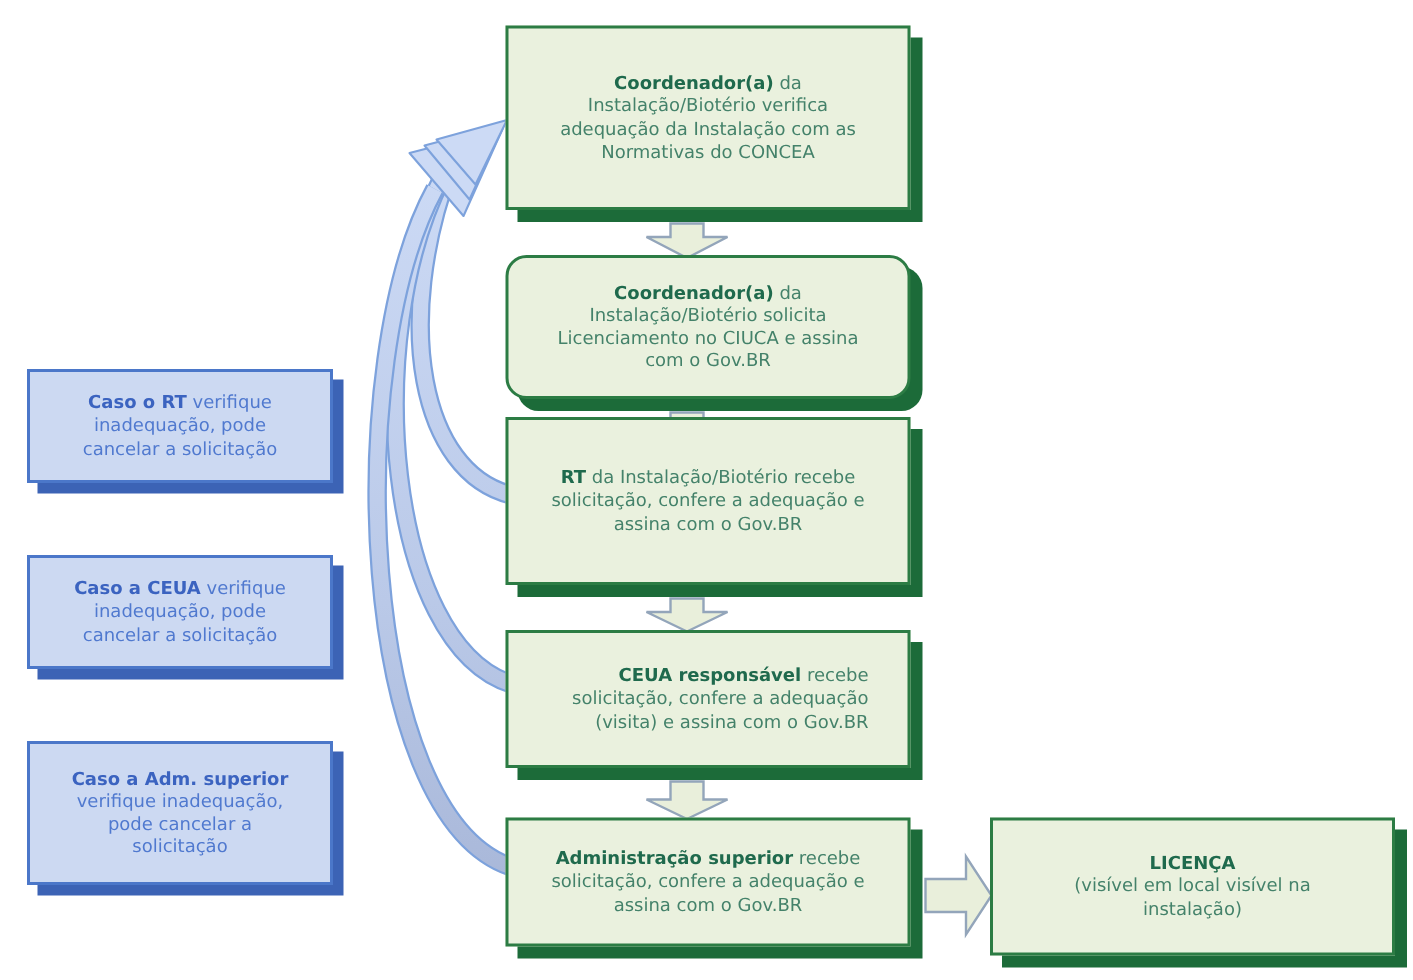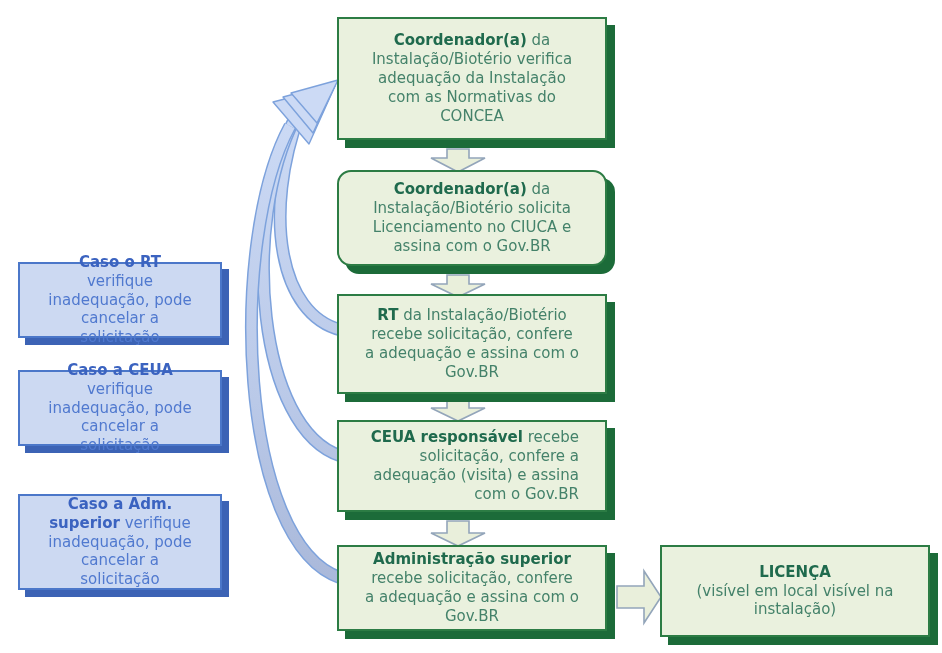--- a/index.html
+++ b/index.html
@@ -4,21 +4,21 @@
 <style>
   html,body{margin:0;padding:0;background:#ffffff;}
   .canvas{
     position:relative;width:942px;height:653px;background:#ffffff;
     font-family:"DejaVu Sans","Liberation Sans",sans-serif;overflow:hidden;
   }
   .overlay{position:absolute;left:0;top:0;width:942px;height:653px;z-index:1;pointer-events:none;}
   .box{
     position:absolute;z-index:2;box-sizing:border-box;
     display:flex;align-items:center;justify-content:center;
-    text-align:center;font-size:15px;line-height:1.26;padding:6px 26px;
+    text-align:center;font-size:12px;line-height:1.26;padding:6px 26px;
   }
   .green{
     background:var(--green-fill,#eaf1de);
     border:2px solid var(--green-border,#2c7c44);
     box-shadow:8px 8px 0 0 var(--green-shadow,#1c6b39);
     color:var(--green-text,#44826a);
     left:337px;width:270px;
   }
   .green b{color:var(--green-lead,#1f6a4d);}
   .blue{
@@ -80,40 +80,40 @@
   </svg>
 
   <div class="box green" style="top:17px;height:123px;">
     <div><b>Coordenador(a)</b><span> da Instalação/Biotério verifica adequação da Instalação com as Normativas do CONCEA</span></div>
   </div>
 
   <div class="box green" style="top:170px;height:96px;border-radius:14px;">
     <div><b>Coordenador(a)</b><span> da Instalação/Biotério solicita Licenciamento no CIUCA e assina com o Gov.BR</span></div>
   </div>
 
-  <div class="box green" style="top:294px;height:100px;">
+  <div class="box green" style="top:278px;height:112px;">
     <div><b>RT</b><span> da Instalação/Biotério recebe solicitação, confere a adequação e assina com o Gov.BR</span></div>
   </div>
 
   <div class="box green" style="top:420px;height:92px;text-align:right;">
     <div><b>CEUA responsável</b><span> recebe solicitação, confere a adequação (visita) e assina com o Gov.BR</span></div>
   </div>
 
   <div class="box green" style="top:545px;height:86px;">
     <div><b>Administração superior</b><span> recebe solicitação, confere a adequação e assina com o Gov.BR</span></div>
   </div>
 
   <div class="box green" style="left:660px;top:545px;width:270px;height:92px;">
     <div>
       <b class="blk">LICENÇA</b>
       <span>(visível em local visível na instalação)</span>
     </div>
   </div>
 
-  <div class="box blue" style="top:246px;height:76px;margin-top:16px;">
+  <div class="box blue" style="top:246px;height:76px;">
     <div><b>Caso o RT</b><span> verifique inadequação, pode cancelar a solicitação</span></div>
   </div>
 
   <div class="box blue" style="top:370px;height:76px;">
     <div><b>Caso a CEUA</b><span> verifique inadequação, pode cancelar a solicitação</span></div>
   </div>
 
   <div class="box blue" style="top:494px;height:96px;">
     <div><b>Caso a Adm. superior</b><span> verifique inadequação, pode cancelar a solicitação</span></div>
   </div>

